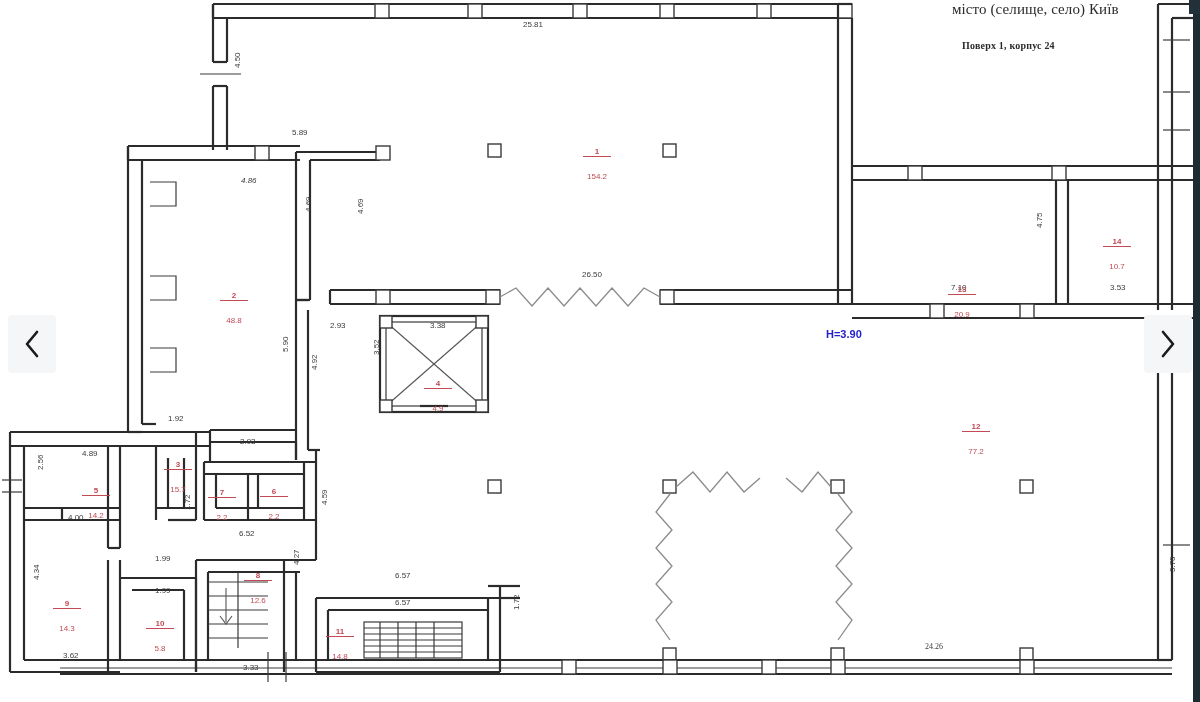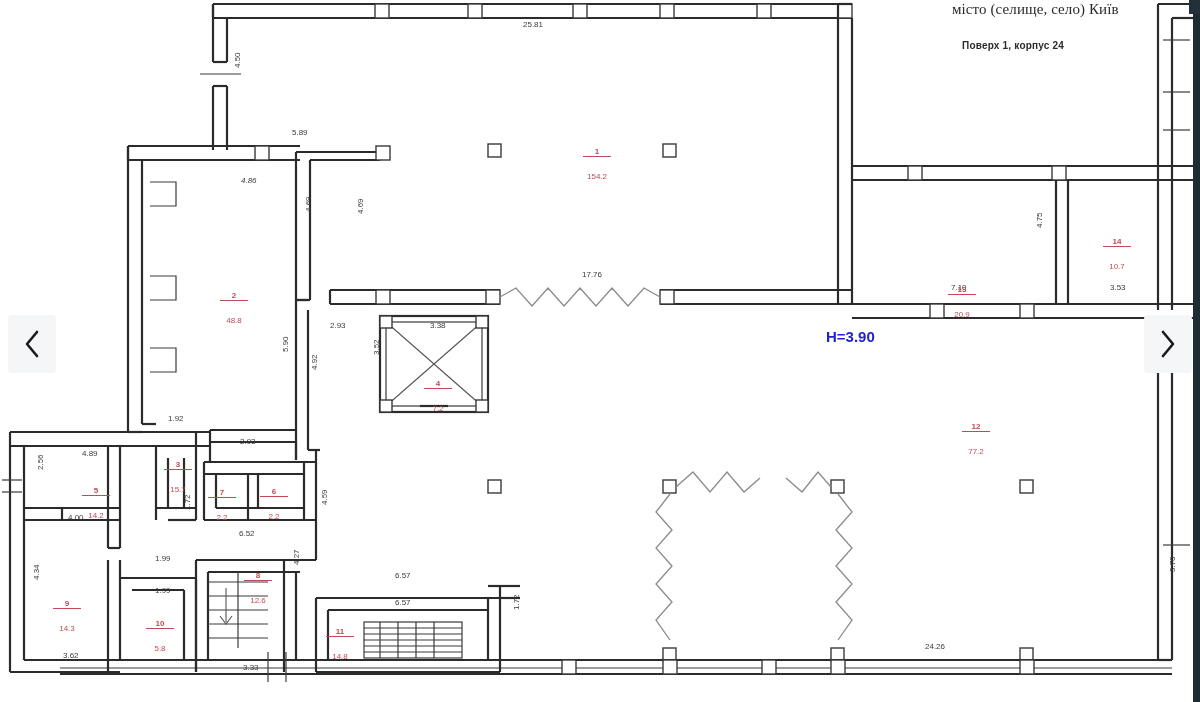--- a/index.html
+++ b/index.html
@@ -57,27 +57,27 @@
   }
   .hdr-city {
     left: 952px; top: 1px;
     font-size: 15px;
     letter-spacing: .1px;
   }
   .hdr-floor {
     left: 962px; top: 40px;
     font-size: 10px;
     font-weight: bold;
-    font-family: Liberation Sans, sans-serif;
+    font-family: Liberation Serif, serif;
     letter-spacing: .2px;
   }
   .height-note {
     position: absolute;
     left: 826px; top: 328px;
-    font-size: 15px;
+    font-size: 11px;
     font-weight: bold;
     color: #2222cc;
     font-family: "Liberation Sans", sans-serif;
     white-space: nowrap;
   }
   .dim {
     position: absolute;
     font-size: 8px;
     color: #3a3a3a;
     font-family: "Liberation Sans", sans-serif;
@@ -370,21 +370,21 @@
 
   <div class="height-note">H=3.90</div>
 
   <div id="overlay">
       <div class="dim" style="left: 523px; top: 20px;">25.81</div>
       <div class="dim vert" style="left: 233px; top: 68px;">4.50</div>
       <div class="dim" style="left: 292px; top: 128px;">5.89</div>
       <div class="dim" style="left: 241px; top: 176px; font-style: italic;">4.86</div>
       <div class="dim vert" style="left: 304px; top: 212px;">4.69</div>
       <div class="dim vert" style="left: 356px; top: 214px;">4.69</div>
-      <div class="dim" style="left: 582px; top: 270px;">17.76</div>
+      <div class="dim" style="left: 582px; top: 270px;">26.50</div>
       <div class="dim" style="left: 330px; top: 321px;">2.93</div>
       <div class="dim" style="left: 430px; top: 321px;">3.38</div>
       <div class="dim vert" style="left: 372px; top: 355px;">3.52</div>
       <div class="dim vert" style="left: 281px; top: 352px;">5.90</div>
       <div class="dim vert" style="left: 310px; top: 370px;">4.92</div>
       <div class="dim" style="left: 168px; top: 414px;">1.92</div>
       <div class="dim" style="left: 240px; top: 437px;">2.93</div>
       <div class="dim" style="left: 82px; top: 449px;">4.89</div>
       <div class="dim vert" style="left: 36px; top: 470px;">2.56</div>
       <div class="dim" style="left: 68px; top: 513px;">4.00</div>
@@ -393,40 +393,40 @@
       <div class="dim vert" style="left: 183px; top: 510px;">1.72</div>
       <div class="dim" style="left: 155px; top: 554px;">1.99</div>
       <div class="dim" style="left: 155px; top: 586px;">1.99</div>
       <div class="dim vert" style="left: 292px; top: 565px;">4.27</div>
       <div class="dim" style="left: 395px; top: 571px;">6.57</div>
       <div class="dim" style="left: 395px; top: 598px;">6.57</div>
       <div class="dim vert" style="left: 32px; top: 580px;">4.34</div>
       <div class="dim vert" style="left: 512px; top: 610px;">1.72</div>
       <div class="dim" style="left: 243px; top: 635px; margin-top: 28px;">3.33</div>
       <div class="dim" style="left: 63px; top: 651px;">3.62</div>
-      <div class="dim" style="left: 925px; top: 642px;">24.26</div>
+      <div class="dim" style="left: 925px; top: 642px; font-family: Liberation Serif, serif;">24.26</div>
       <div class="dim" style="left: 951px; top: 283px;">7.10</div>
       <div class="dim" style="left: 1110px; top: 283px;">3.53</div>
       <div class="dim vert" style="left: 1035px; top: 228px;">4.75</div>
       <div class="dim vert" style="left: 1168px; top: 572px;">3.70</div>
       <div class="room" style="left: 583px; top: 148px; width: 28px;">
         <span class="num">1</span>
         <span class="area">154.2</span>
       </div>
       <div class="room" style="left: 220px; top: 292px; width: 28px;">
         <span class="num">2</span>
         <span class="area">48.8</span>
       </div>
       <div class="room" style="left: 164px; top: 461px; width: 28px;">
         <span class="num">3</span>
         <span class="area">15.7</span>
       </div>
       <div class="room" style="left: 424px; top: 380px; width: 28px;">
         <span class="num">4</span>
-        <span class="area">7.2</span>
+        <span class="area">4.9</span>
       </div>
       <div class="room" style="left: 82px; top: 487px; width: 28px;">
         <span class="num">5</span>
         <span class="area">14.2</span>
       </div>
       <div class="room" style="left: 260px; top: 488px; width: 28px;">
         <span class="num">6</span>
         <span class="area">2.2</span>
       </div>
       <div class="room" style="left: 208px; top: 489px; width: 28px;">

